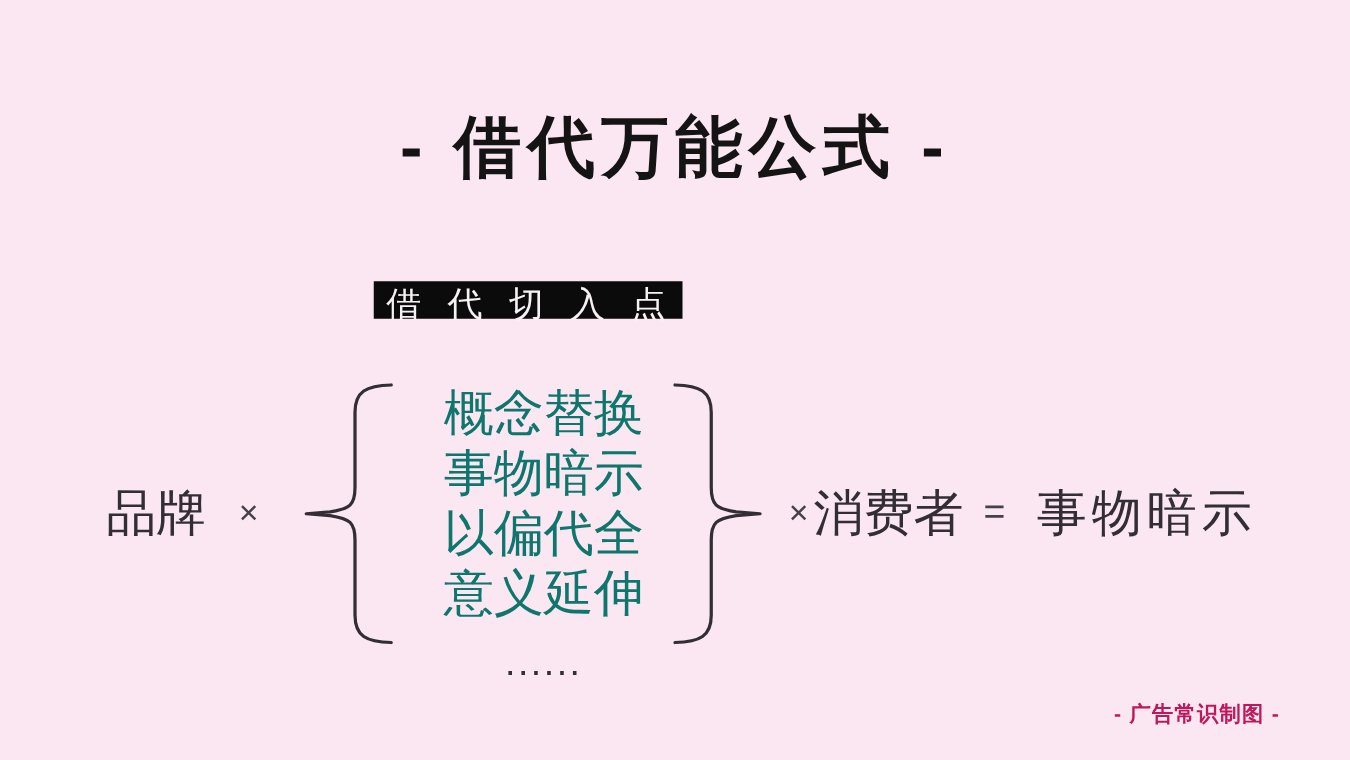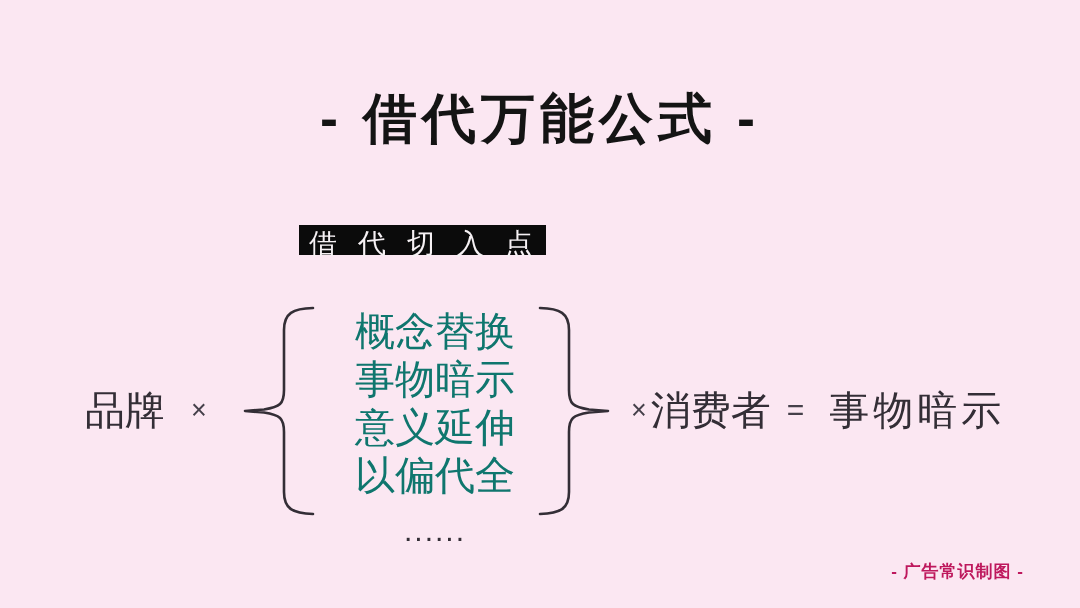--- a/index.html
+++ b/index.html
@@ -135,22 +135,22 @@
     <span class="times">×</span>
   </div>
 
   <svg class="brace brace-left" width="72" height="210" viewBox="0 0 72 210" aria-hidden="true">
     <path d="M70 2 C50 2.5 41 7 41 24 L41 84 C41 98 37 101 21 103.5 L2 105 L21 106.5 C37 109 41 112 41 126 L41 186 C41 203 50 207.5 70 208" fill="none" stroke="#332e36" stroke-width="2.6" stroke-linecap="round" stroke-linejoin="round"></path>
   </svg>
 
   <div class="items">
     <div class="item">概念替换</div>
     <div class="item">事物暗示</div>
+    <div class="item">以偏代全</div>
     <div class="item">意义延伸</div>
-    <div class="item">以偏代全</div>
   </div>
 
   <div class="ellipsis">......</div>
 
   <svg class="brace brace-right" width="72" height="210" viewBox="0 0 72 210" aria-hidden="true">
     <path d="M2 2 C22 2.5 31 7 31 24 L31 84 C31 98 35 101 51 103.5 L70 105 L51 106.5 C35 109 31 112 31 126 L31 186 C31 203 22 207.5 2 208" fill="none" stroke="#332e36" stroke-width="2.6" stroke-linecap="round" stroke-linejoin="round"></path>
   </svg>
 
   <div class="row-group result-group">
     <span class="times">×</span>

